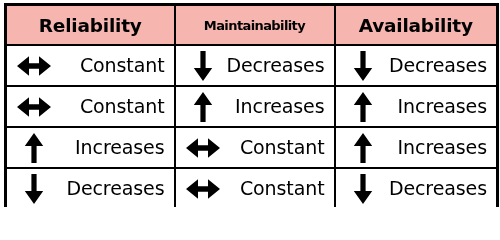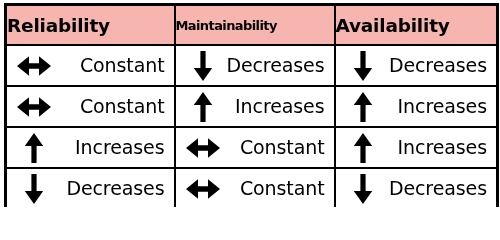--- a/index.html
+++ b/index.html
@@ -37,21 +37,21 @@
     border: 2px solid #000000;
     padding: 0;
     margin: 0;
   }
 
   th.header-cell {
     background: #f7b5b0;
     color: #000000;
     font-weight: bold;
     font-size: 18.5px;
-    text-align: left;
+    text-align: center;
     height: 38px;
     letter-spacing: -0.2px;
   }
   th.header-cell.h-maintainability { font-size: 13px; letter-spacing: -0.6px; }
 
   td.data-cell {
     height: 39px;
     background: #ffffff;
   }
 

